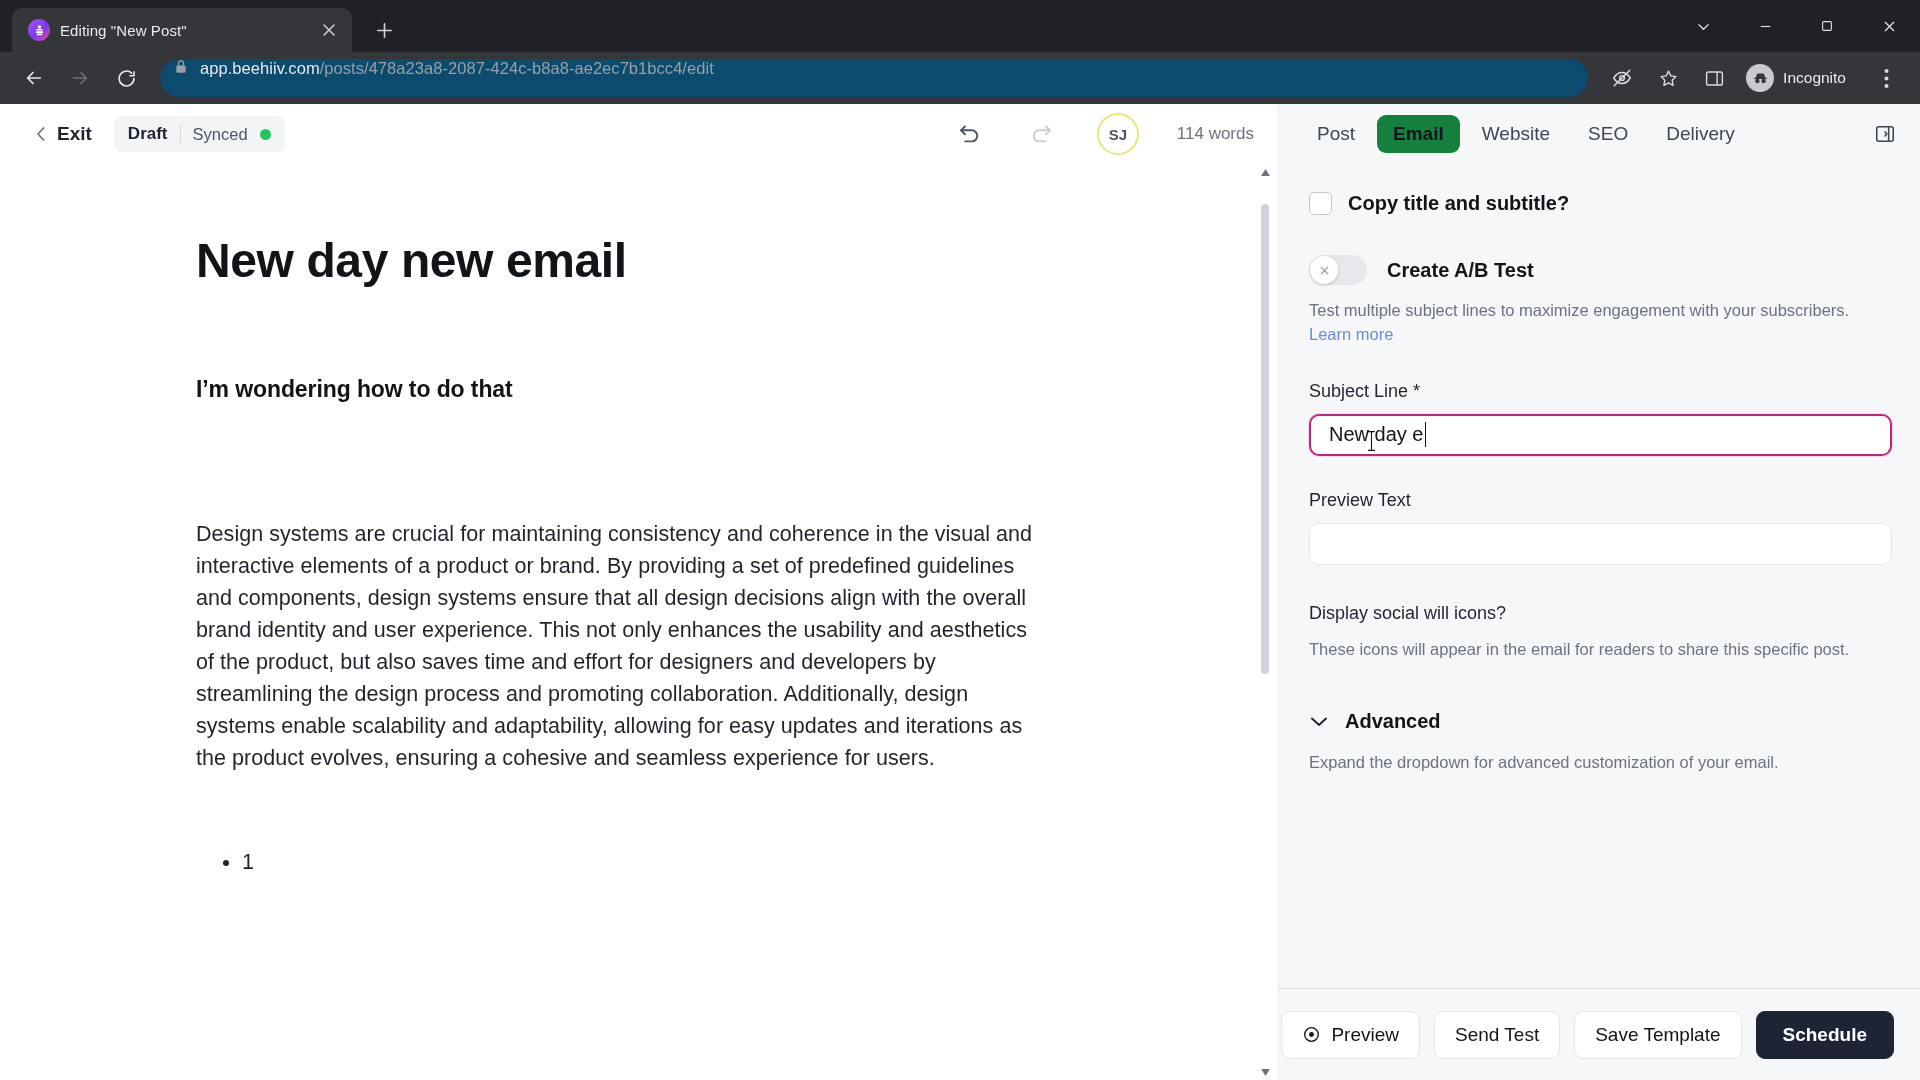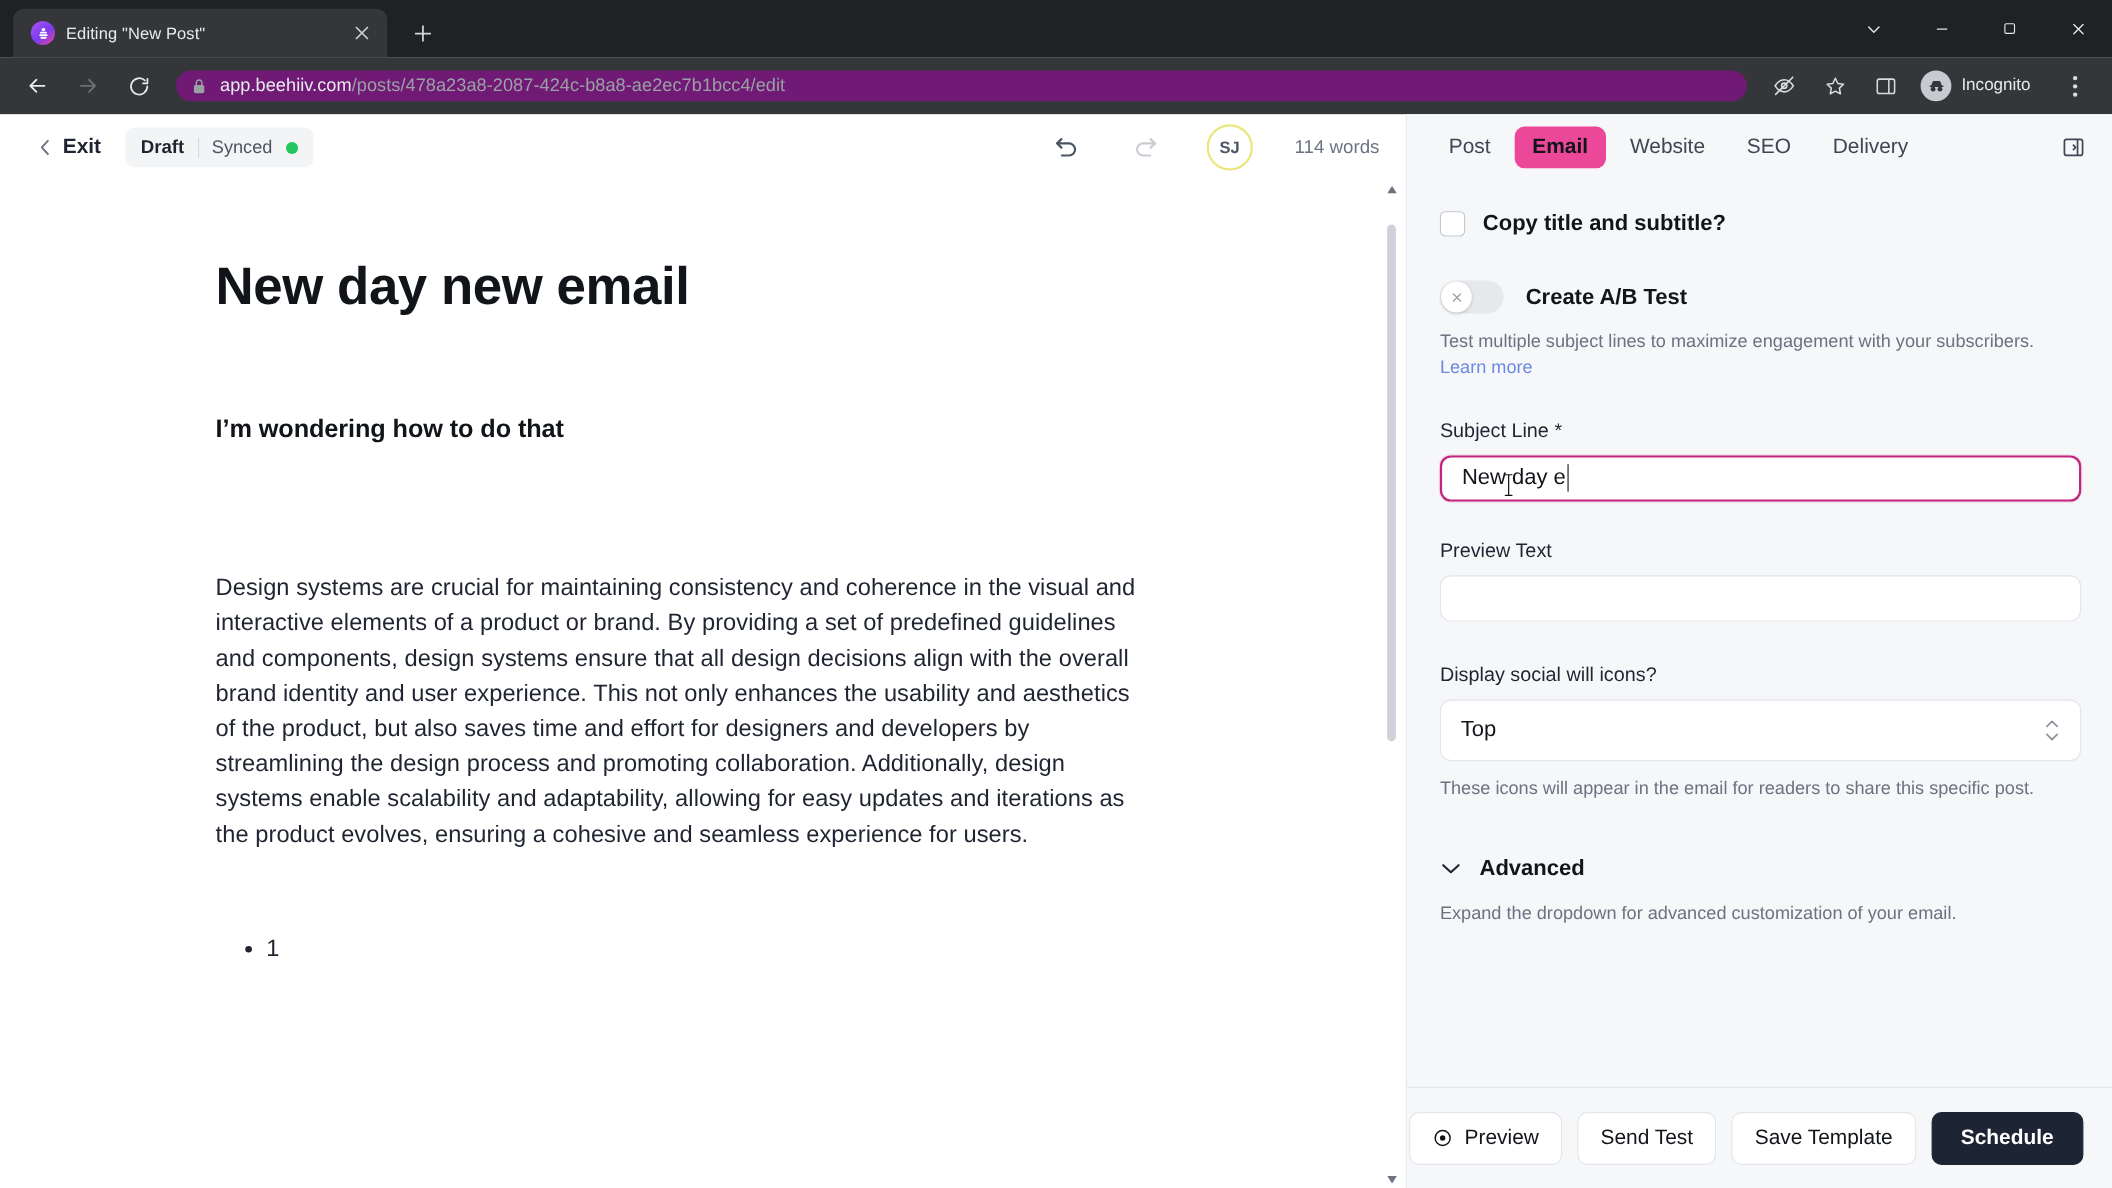--- a/index.html
+++ b/index.html
@@ -50,22 +50,22 @@
   .toolbar {
     height: 52px; background: #35363a; display: flex; align-items: center;
     padding: 0 14px; gap: 6px; flex: 0 0 52px;
   }
   .navbtn {
     width: 40px; height: 40px; border-radius: 50%; display: flex;
     align-items: center; justify-content: center; color: #e8eaed; flex: 0 0 40px;
   }
   .navbtn.disabled { color: #6e7073; }
   .omnibox {
-    flex: 1; height: 28px; background: #701a75; border-radius: 19px;
-    display: flex; align-items: center; padding: 0 14px; margin: 0 8px; gap: 12px;
+    flex: 1; height: 38px; background: #0c4a6e; border-radius: 19px;
+    display: flex; align-items: flex-start; padding: 0 14px; margin: 0 8px; gap: 12px;
     min-width: 0;
   }
   .omnibox .lock { color: #9aa0a6; display: flex; align-items: center; flex: 0 0 auto; }
   .url { font-size: 16.5px; color: #9aa0a6; white-space: nowrap; overflow: hidden;
          text-overflow: ellipsis; letter-spacing: .05px; }
   .url b { color: #e8eaed; font-weight: 400; }
   .tbicon {
     width: 40px; height: 40px; border-radius: 50%; display: flex;
     align-items: center; justify-content: center; color: #d9dbde; flex: 0 0 40px;
   }
@@ -138,21 +138,21 @@
     width: 642px; flex: 0 0 642px; background: #f6f7f9; display: flex; flex-direction: column;
     border-left: 1px solid #e8eaee;
   }
   .panel-tabs {
     height: 60px; flex: 0 0 60px; display: flex; align-items: center; gap: 6px; padding: 0 18px 0 22px;
   }
   .ptab {
     height: 38px; padding: 0 16px; border-radius: 9px; display: flex; align-items: center;
     font-size: 19px; color: #3f4754; white-space: nowrap;
   }
-  .ptab.active { background: #ec4899; color: #111418; font-weight: 700; }
+  .ptab.active { background: #15803d; color: #111418; font-weight: 700; }
   .panel-collapse { margin-left: auto; width: 34px; height: 34px; display: flex; align-items: center; justify-content: center; color: #3f4754; }
 
   .panel-body { flex: 1; overflow: hidden; padding: 28px 28px 0 30px; }
 
   .row-check { display: flex; align-items: center; gap: 16px; }
   .checkbox {
     width: 23px; height: 23px; border: 1.6px solid #c2c7cf; border-radius: 5px; background: #fff; flex: 0 0 23px;
   }
   .lbl-strong { font-size: 20px; color: #111418; font-weight: 600; }
 
@@ -441,31 +441,20 @@
             </svg>
           </span>
         </div>
 
         <div class="field-label">Preview Text</div>
         <div class="textinput" style="border-width:1.6px;border-color:#e2e5ea;">
           <span></span>
         </div>
 
         <div class="field-label" style="margin-top:38px;">Display social will icons?</div>
-        <div class="select">
-          <span class="val">Top</span>
-          <span class="updown">
-            <svg width="15" height="9" viewBox="0 0 16 9" stroke="currentColor" stroke-width="1.6" fill="none" stroke-linecap="round" stroke-linejoin="round">
-                <path d="M3 6.5 L8 1.5 L13 6.5"></path>
-              </svg>
-            <svg width="15" height="9" viewBox="0 0 16 9" stroke="currentColor" stroke-width="1.6" fill="none" stroke-linecap="round" stroke-linejoin="round">
-                <path d="M3 2.5 L8 7.5 L13 2.5"></path>
-              </svg>
-          </span>
-        </div>
         <div class="helper">These icons will appear in the email for readers to share this specific post.</div>
 
         <div class="advanced-row">
           <span style="display:flex;color:#1f2430;">
             <svg width="20" height="13" viewBox="0 0 20 13" stroke="currentColor" stroke-width="1.9" fill="none" stroke-linecap="round" stroke-linejoin="round">
                 <path d="M3 3.5 L10 10 L17 3.5"></path>
               </svg>
           </span>
           <span class="label">Advanced</span>
         </div>

